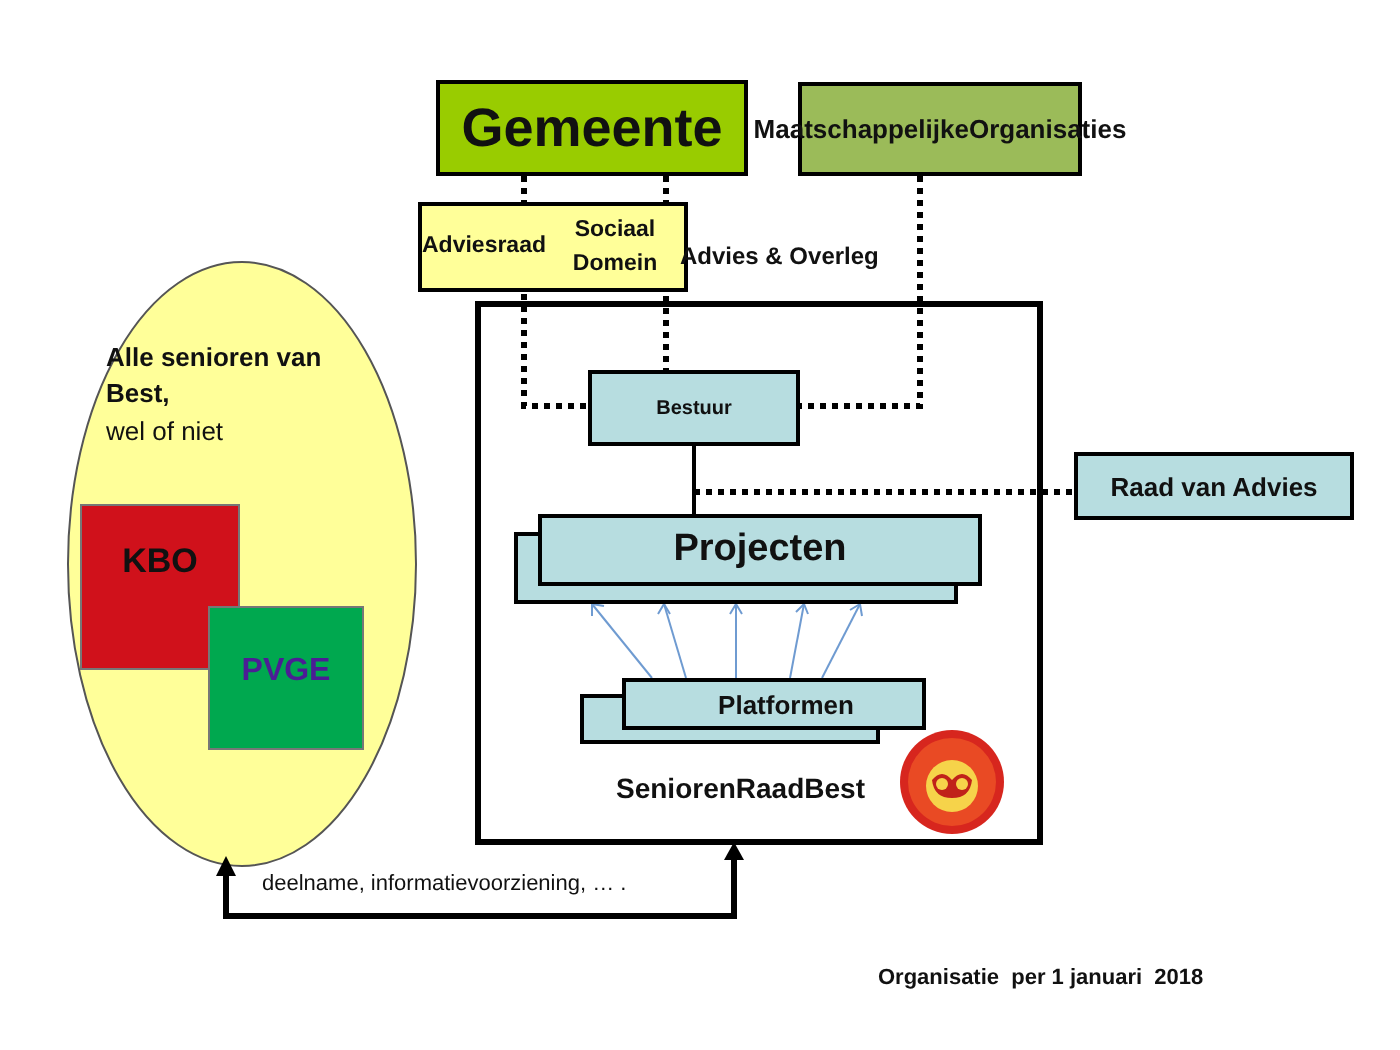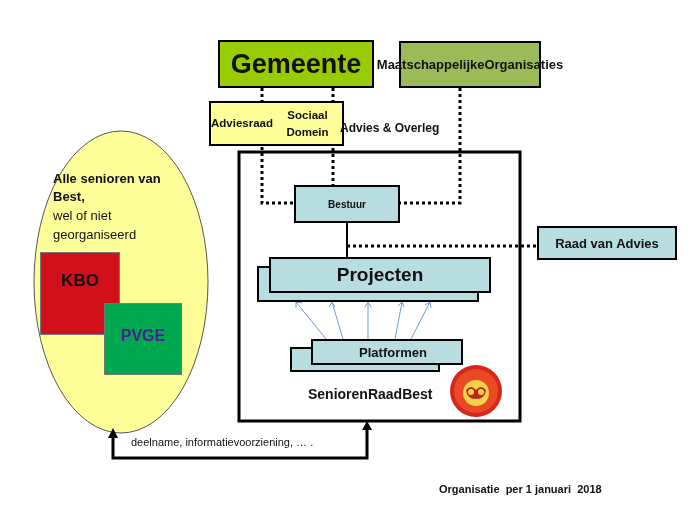--- a/index.html
+++ b/index.html
@@ -91,21 +91,20 @@
 </div>
 
 <div class="lbl" style="left:268px;top:386px;font-size:14px;font-weight:bold;margin-left:40px;">SeniorenRaadBest</div>
 
 <div class="lbl" style="left:53px;top:170px;font-size:13px;font-weight:bold;line-height:18px;">
   <div>Alle senioren van</div>
   <div>Best,</div>
 </div>
 <div class="lbl" style="left:53px;top:206px;font-size:13px;line-height:19px;">
   <div>wel of niet</div>
-  <div>georganiseerd</div>
 </div>
 <div class="box" style="left:40px;top:252px;width:80px;height:83px;background:#d0111b;border:1px solid #777;font-size:17px;padding-bottom:25px;">
   <span>KBO</span>
 </div>
 <div class="box" style="left:104px;top:303px;width:78px;height:72px;background:#00a84f;border:1px solid #777;color:#4c1d95;font-size:16px;padding-bottom:6px;">
   <span>PVGE</span>
 </div>
 
 <div class="lbl" style="left:131px;top:436px;font-size:11px;">deelname, informatievoorziening, … .</div>
 

